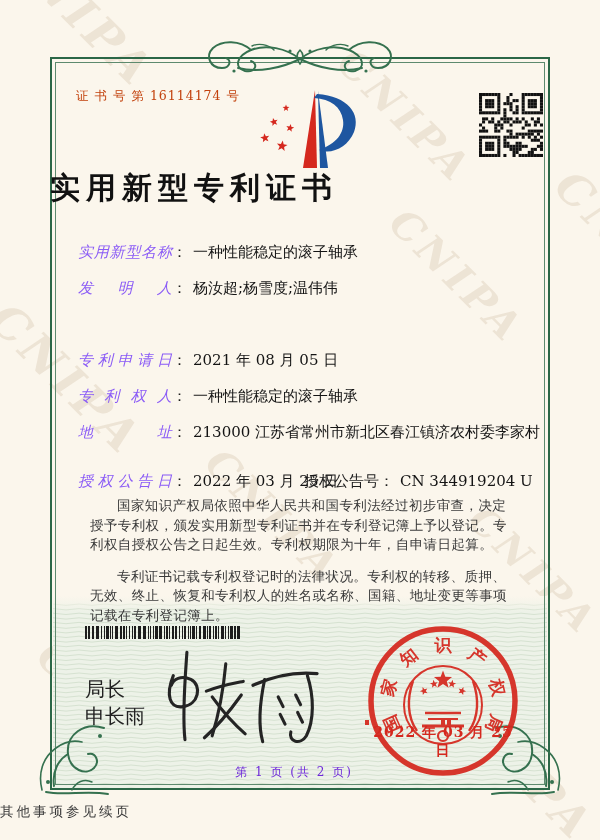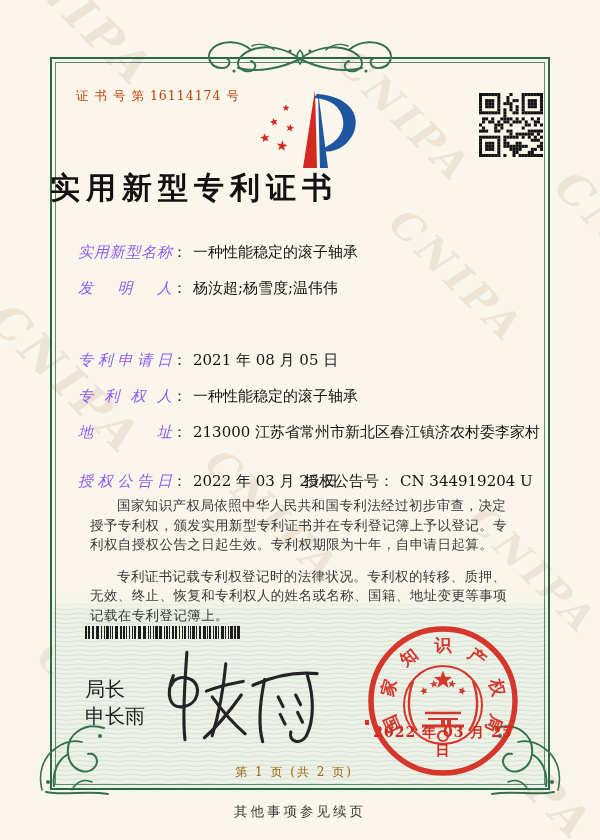--- a/index.html
+++ b/index.html
@@ -46,22 +46,22 @@
   .paras{position:absolute; left:78px; top:484px; width:448px;}
   .paras p{margin:12px; text-indent:2em; font-size:13.5px; line-height:19.5px;
     color:#3a3a3a; letter-spacing:0.4px;}
   .barcode{position:absolute; left:85px; top:626px;}
   .comm{position:absolute; left:85px; top:676px; font-size:20px; line-height:27px; color:#222;}
   .sig{position:absolute; left:150px; top:646px;}
   .seal{position:absolute; left:365px; top:623px;}
   .seal-date{position:absolute; left:366px; top:724px; width:154px; text-align:center;
     color:#d5281e; font-size:14px; font-weight:700; letter-spacing:1px; z-index:6;}
   .page-footer{position:absolute; left:50px; top:764px; width:488px; text-align:center;
-    font-size:12px; color:#a16207; letter-spacing:2px;}
-  .cont-note{position:absolute; left:0; top:803px; width:600px; text-align:center;
+    font-size:12px; color:#6d28d9; letter-spacing:2px;}
+  .cont-note{position:absolute; left:0; top:803px; width:600px; 
     font-size:13.5px; color:#3a3a3a; letter-spacing:3px;}
 </style>
 </head>
 <body>
 
 <div class="page">
 
   <span class="wm" style="left:-18px;top:-16px;font-size:46px;">CNIPA</span>
   <span class="wm" style="left:320px;top:92px;font-size:40px;">CNIPA</span>
   <span class="wm" style="left:536px;top:218px;font-size:44px;">CNIPA</span>

